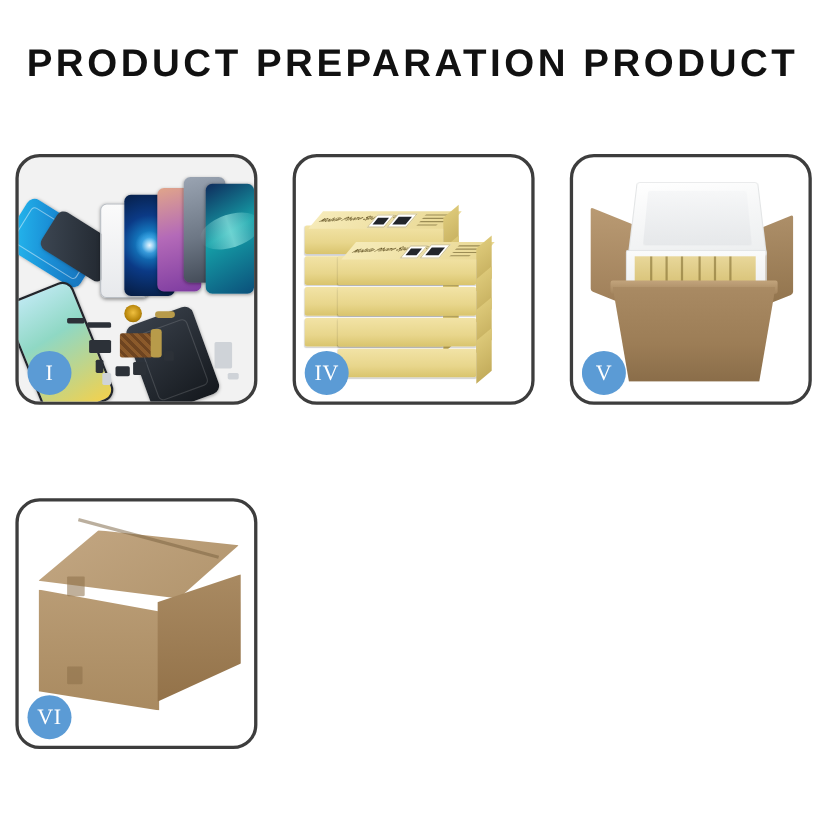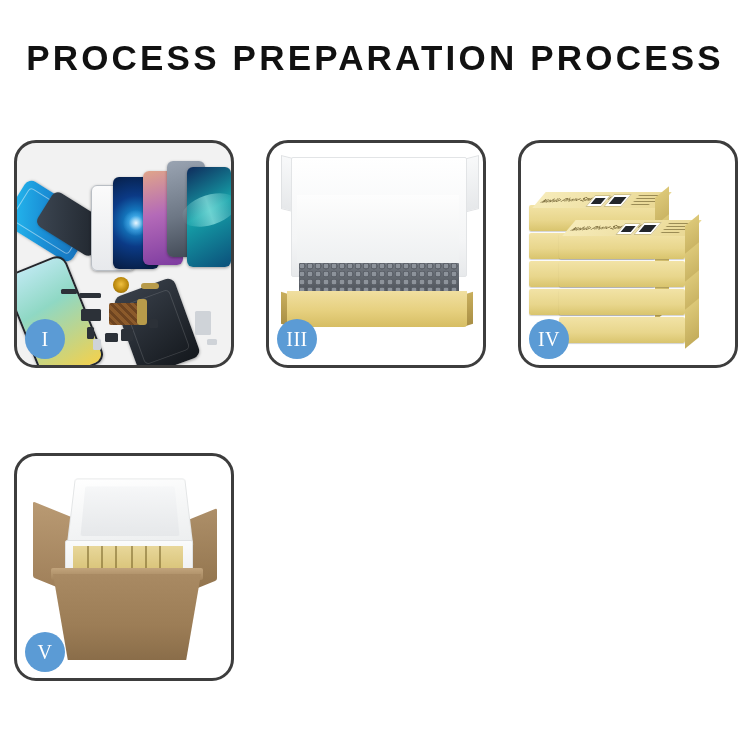--- a/index.html
+++ b/index.html
@@ -382,21 +382,21 @@
     background: rgba(140,112,72,.55);
     border-radius: 1px;
   }
 </style>
 </head>
 <body>
 
 <div class="page">
 
   <div class="header">
-    <div class="title">PROCESS PREPARATION PROCESS</div>
+    <div class="title">PRODUCT PREPARATION PRODUCT</div>
   </div>
 
   <div class="grid">
 
     <div class="panel tinted">
       <div class="stage">
         <div class="ph p1-blue"></div>
         <div class="ph p1-dark"></div>
         <div class="ph p1-glass"></div>
         <div class="ph p1-deep"></div>
@@ -418,33 +418,20 @@
         <div class="chip flex" style="left:120px;top:156px;width:10px;height:26px;"></div>
         <div class="chip" style="left:44px;top:146px;width:16px;height:5px;"></div>
         <div class="chip" style="left:132px;top:176px;width:9px;height:9px;"></div>
         <div class="chip light" style="left:178px;top:168px;width:16px;height:24px;"></div>
         <div class="chip light" style="left:190px;top:196px;width:10px;height:6px;"></div>
       </div>
       <div class="badge">I</div>
     </div>
 
 
-    <div class="panel">
-      <div class="stage">
-        <div class="b3-lid-flapL"></div>
-        <div class="b3-lid-flapR"></div>
-        <div class="b3-lid"></div>
-        <div class="b3-foam-white"></div>
-        <div class="b3-foam-grey"></div>
-        <div class="b3-base-left"></div>
-        <div class="b3-base-right"></div>
-        <div class="b3-base"></div>
-      </div>
-      <div class="badge">III</div>
-    </div>
 
     <div class="panel">
       <div class="stage">
         <div class="stack">
 
           <div class="sbox" style="left:0px;top:44px;">
             <div class="top">
               <span class="lbl" style="left:6px;top:4px;">Mobile Phone Spare Parts</span>
               <span class="swatch" style="left:52px;top:3px;width:14px;height:10px;">
                   <i></i>
@@ -512,15 +499,26 @@
           <b style="left:58px;"></b>
             <b style="left:72px;"></b>
             <b style="left:86px;"></b>
         </div>
         <div class="c5-rim"></div>
         <div class="c5-body"></div>
       </div>
       <div class="badge">V</div>
     </div>
 
+    <div class="panel">
+      <div class="stage">
+        <div class="c6-top"></div>
+        <div class="c6-front"></div>
+        <div class="c6-side"></div>
+        <div class="c6-seam"></div>
+        <div class="c6-tape" style="left:44px;top:68px;width:16px;height:18px;"></div>
+        <div class="c6-tape" style="left:44px;top:150px;width:14px;height:16px;"></div>
+      </div>
+      <div class="badge">VI</div>
+    </div>
 
   </div>
 </div>
 
 </body></html>

